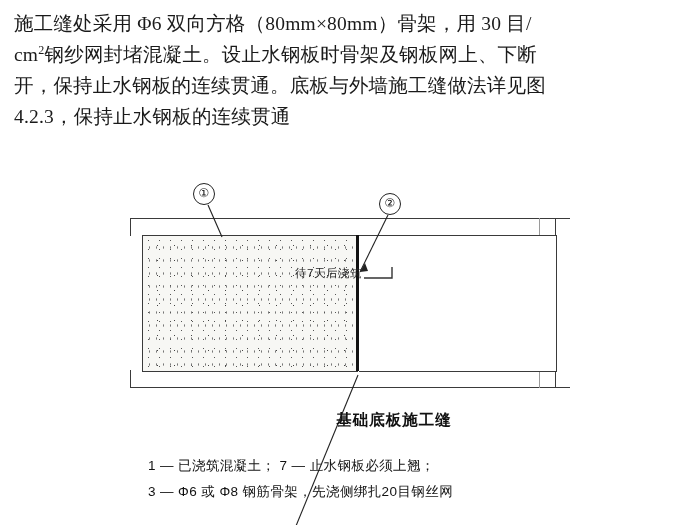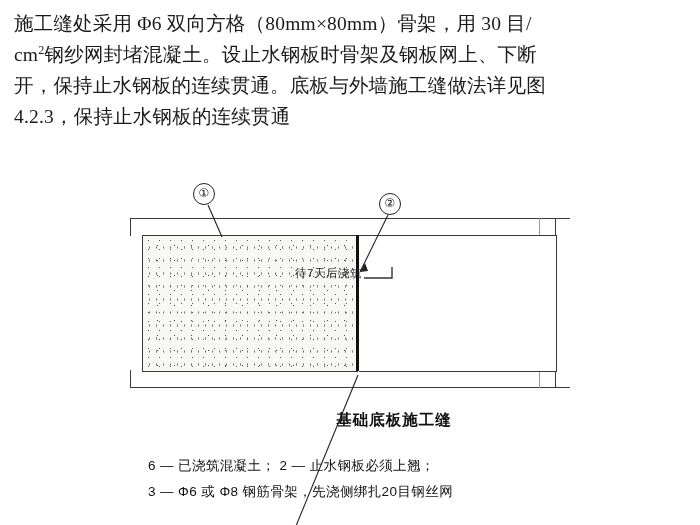--- a/index.html
+++ b/index.html
@@ -258,16 +258,16 @@
     <line x1="259" y1="385" x2="282" y2="385" stroke="#222" stroke-width="1.1"></line>
     <line x1="282" y1="385" x2="358" y2="200" stroke="#222" stroke-width="1.1"></line>
   </svg>
 
   <div class="callout" id="callout-1">①</div>
   <div class="callout" id="callout-2">②</div>
 
   <div class="caption">基础底板施工缝</div>
 
   <div class="legend">
-    <div>6 — 已浇筑混凝土；   2 — 止水钢板必须上翘；</div>
+    <div>1 — 已浇筑混凝土；   7 — 止水钢板必须上翘；</div>
     <div>3 — Φ6 或 Φ8 钢筋骨架，先浇侧绑扎20目钢丝网</div>
   </div>
 </div>
 
 </body></html>

